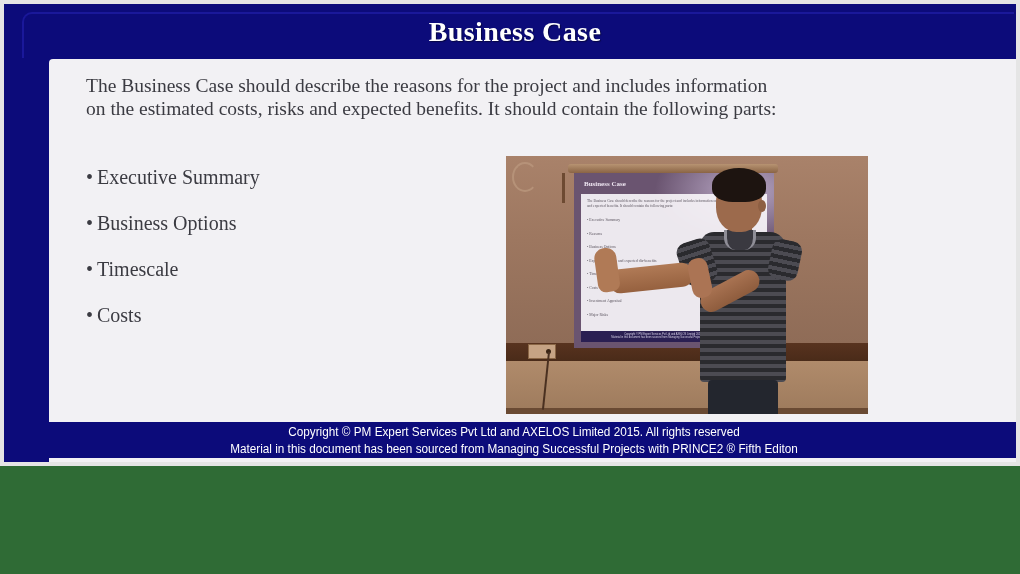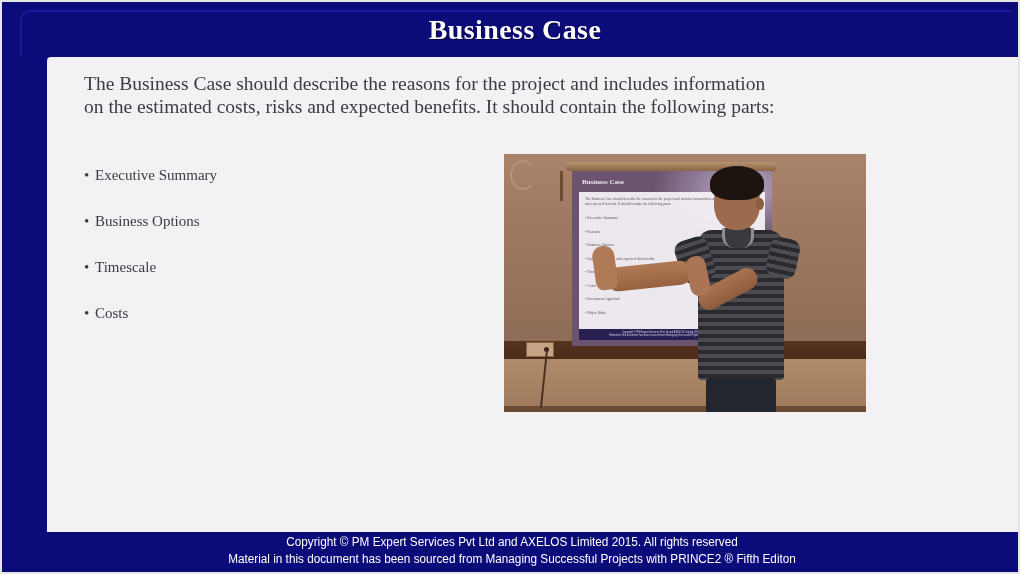--- a/index.html
+++ b/index.html
@@ -12,24 +12,24 @@
     width: 1020px;
     height: 574px;
     overflow: hidden;
     font-family: "Liberation Serif", "DejaVu Serif", serif;
   }
 
   
   .slide {
     position: relative;
     width: 1020px;
-    height: 574px;
+    height: 466px;
     box-sizing: border-box;
     background: #0c0b7a;
-    border: 2px solid #e5e5e5;
+    border: 4px solid #e5e5e5;
     overflow: hidden;
   }
 
   
   .navy-field {
     position: absolute;
     left: 4px;
     top: 4px;
     width: 1012px;
     height: 566px;
@@ -94,21 +94,21 @@
     left: 37px;
     top: 108px;
     width: 430px;
     list-style: none;
     margin: 0;
     padding: 0;
   }
   .bullets li {
     color: #3b3b42;
     font-family: "Liberation Serif", "DejaVu Serif", serif;
-    font-size: 15px;
+    font-size: 20px;
     line-height: 20px;
     margin-bottom: 26px;
     white-space: nowrap;
   }
   .bullets li .dot {
     display: inline-block;
     width: 11px;
   }
 
   

